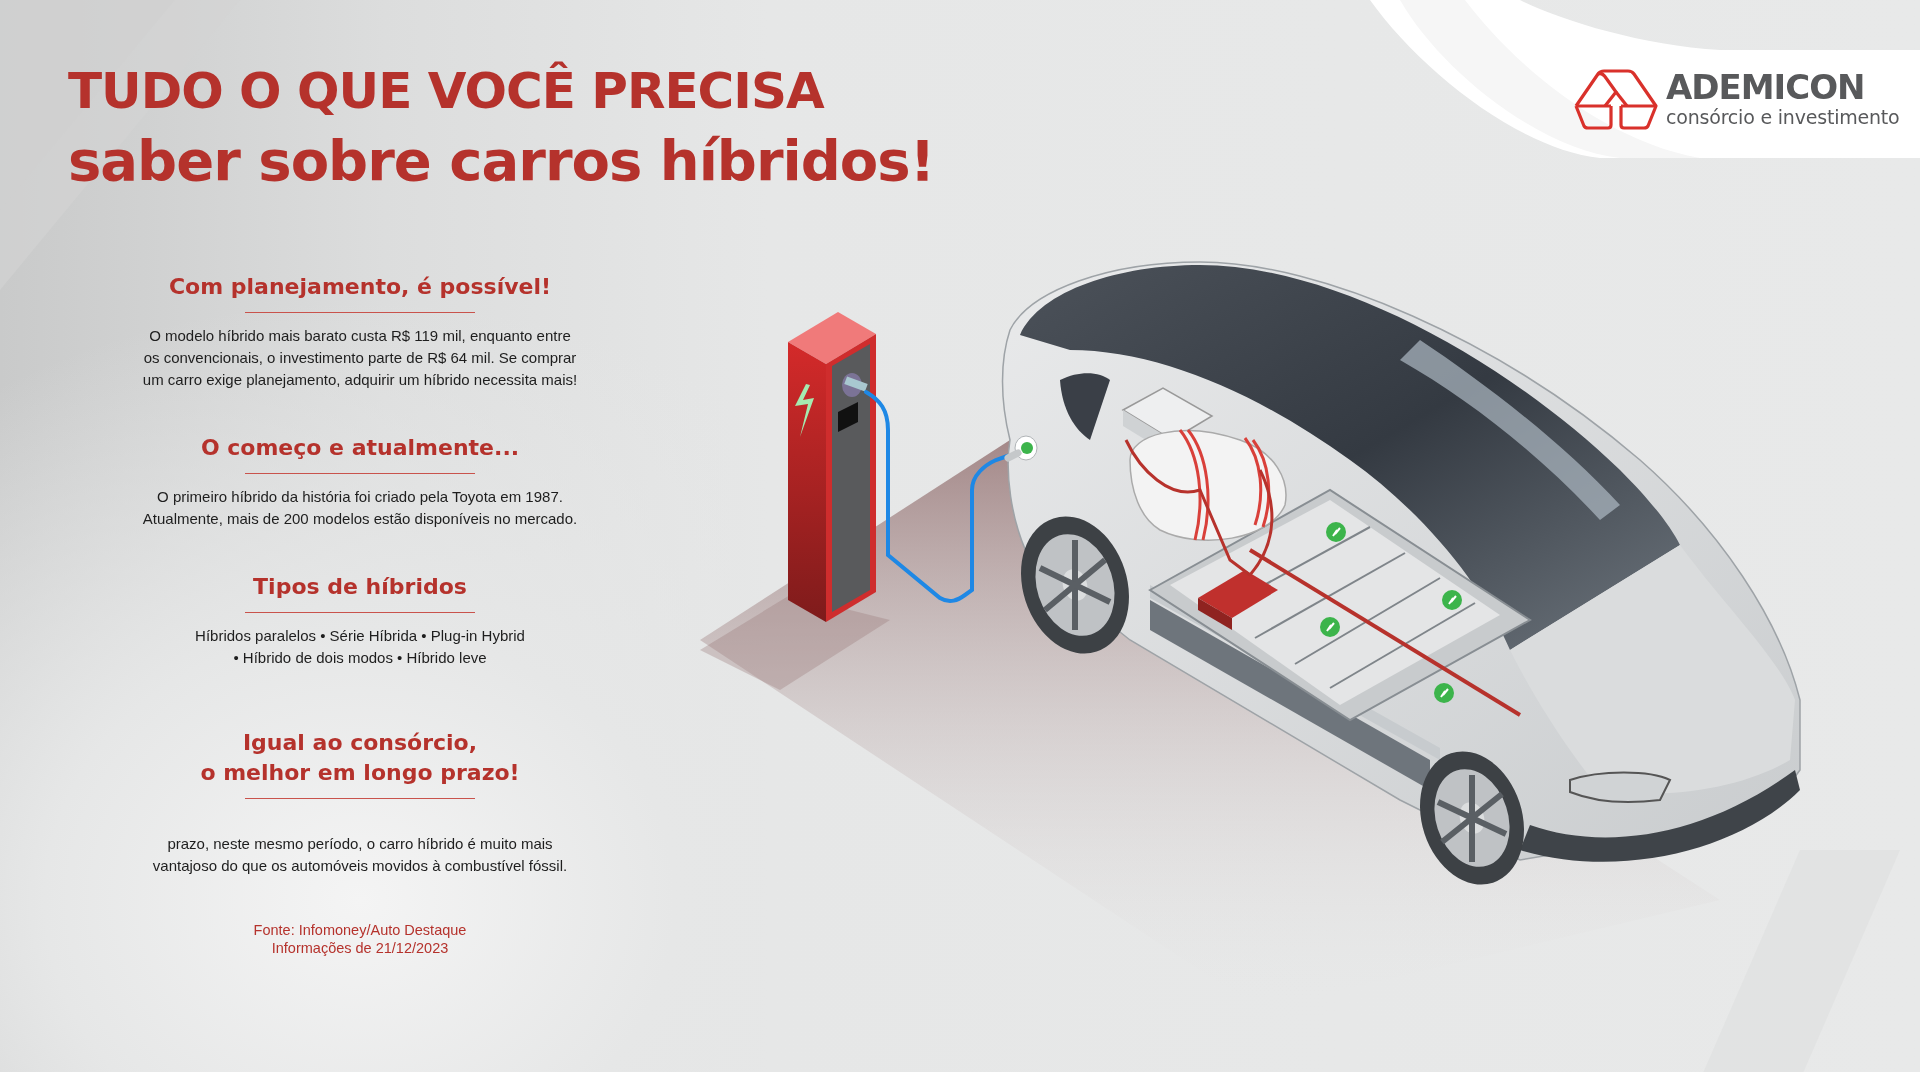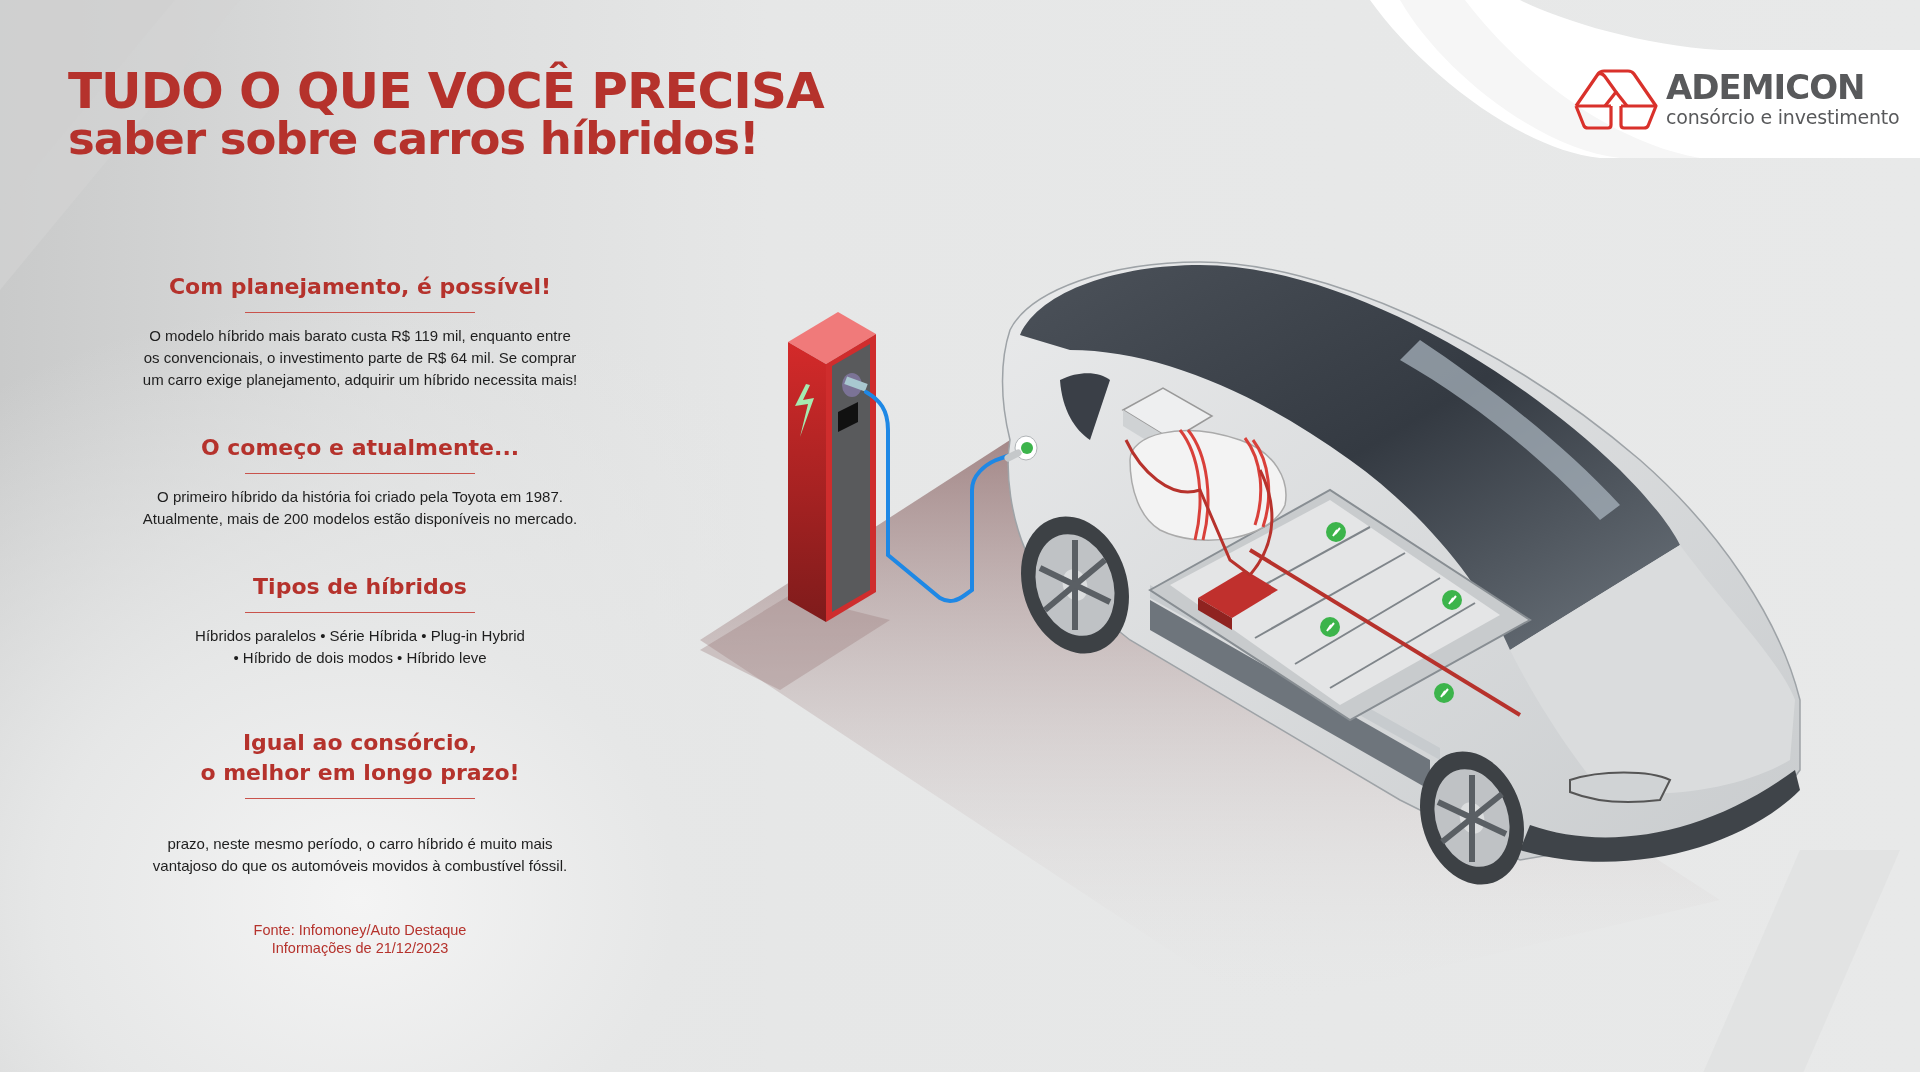--- a/index.html
+++ b/index.html
@@ -9,21 +9,21 @@
     background: radial-gradient(ellipse 700px 600px at 360px 900px, #f4f4f4 0%, #e6e7e7 45%, rgba(230,231,231,0) 100%),
                 linear-gradient(90deg, #c9caca 0%, #dcdddd 20%, #e6e7e7 40%, #e8e9e9 100%);
   }
   .bg-stripe { position:absolute; pointer-events:none; }
   .headline {
     position:absolute; left:68px; top:66px; margin:0;
     color:#b5322c; font-family:"DejaVu Sans", sans-serif; font-weight:bold;
     letter-spacing:-1px; line-height:1;
   }
   .headline .l1 { display:block; font-size:50px; }
-  .headline .l2 { display:block; font-size:45px; margin-top:0; }
+  .headline .l2 { display:block; font-size:56px; margin-top:17px; }
   .logo { position:absolute; left:1572px; top:68px; display:flex; align-items:center; }
   .logo-text { margin-left:6px; display:flex; flex-direction:column; }
   .logo-name { font-family:"DejaVu Sans", sans-serif; font-weight:bold; color:#58595b; font-size:34px; letter-spacing:-1px; line-height:1; }
   .logo-tag { font-family:"DejaVu Sans", sans-serif; color:#58595b; font-size:19px; line-height:1.2; margin-top:2px; letter-spacing:-0.2px; }
   .content { position:absolute; left:40px; top:272px; width:640px; text-align:center; }
   .section { margin:0 auto; }
   .section-title {
     color:#b5322c; font-family:"DejaVu Sans", sans-serif; font-weight:bold; font-size:22px; line-height:30px; margin:0;
   }
   .divider { width:230px; height:1px; background:#c9534c; margin:10px auto 12px; }

